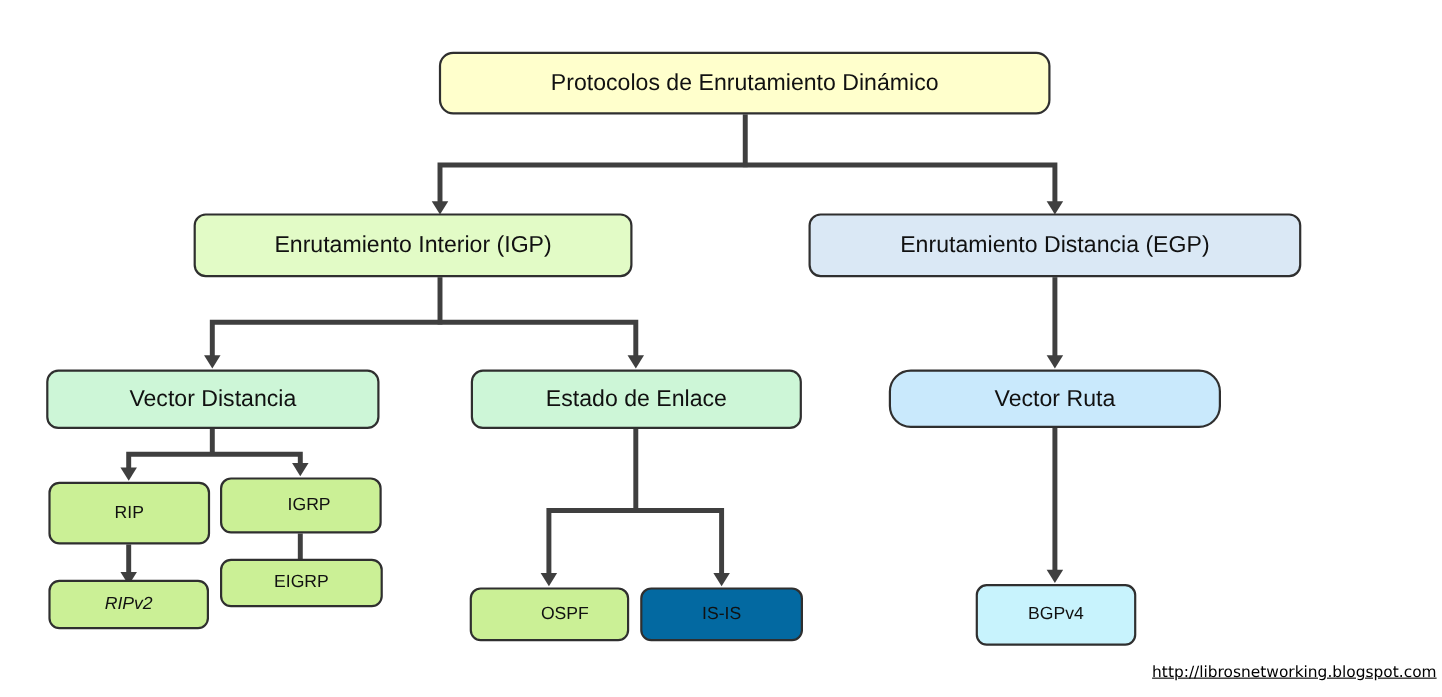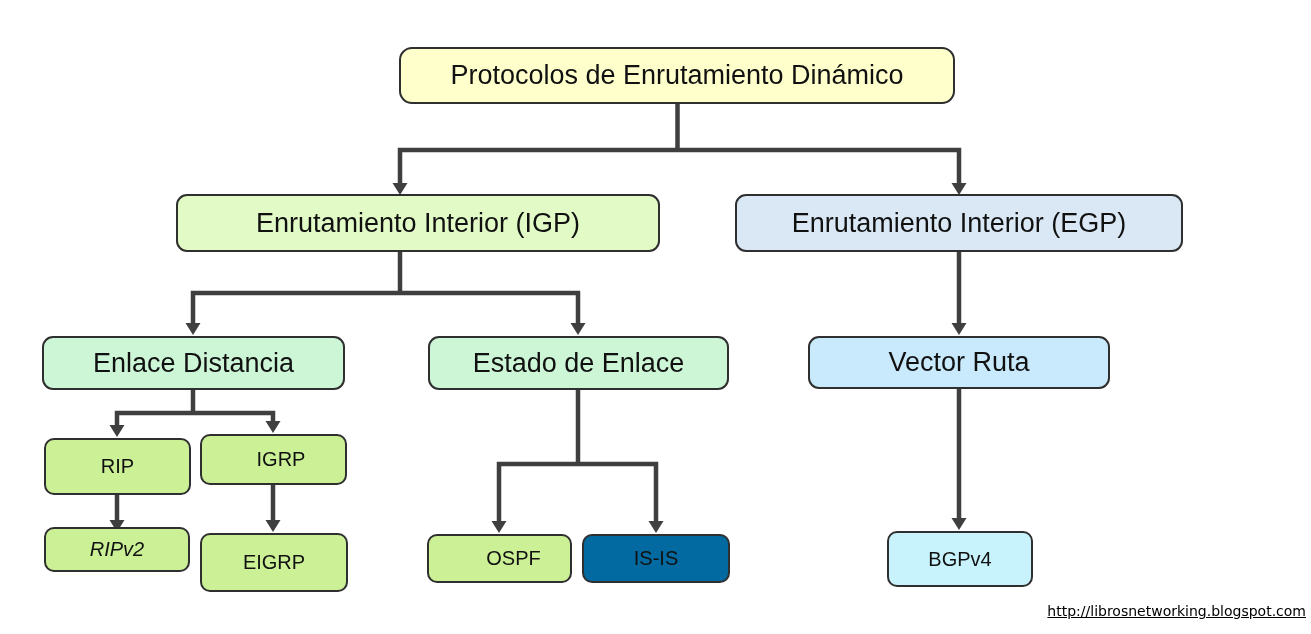--- a/index.html
+++ b/index.html
@@ -15,36 +15,36 @@
     pointer-events:none;
   }
   .connectors path{fill:none;stroke-width:4.5px;}
   .node{
     position:absolute;
     display:flex;align-items:center;justify-content:center;
     border:2px solid #2f2f2f;
     border-radius:11px;
     box-sizing:border-box;
     color:#111111;
-    font-size:27px;
+    font-size:21px;
     text-align:center;
     white-space:nowrap;
   }
-  .node.small{font-size:20px;border-radius:10px;}
+  .node.small{font-size:16px;border-radius:10px;}
   
   .n-root {left:399px;top:47px; width:556px;height:57px;border-radius:13px;}
-  .n-igp  {left:176px;top:194px;width:484px;height:58px;}
+  .n-igp  {left:176px;top:194px;width:399px;height:58px;}
   .n-egp  {left:735px;top:194px;width:448px;height:58px;}
   .n-vd   {left:42px; top:336px;width:303px;height:54px;}
   .n-ee   {left:428px;top:336px;width:301px;height:54px;}
   .n-vr   {left:808px;top:336px;width:302px;height:53px;}
   .n-rip  {left:44px; top:438px;width:147px;height:57px;}
   .n-igrp {left:200px;top:434px;width:147px;height:51px;padding-left:15px;}
   .n-ripv2{left:44px; top:527px;width:146px;height:45px;font-style:italic;}
-  .n-eigrp{left:200px;top:533px;width:148px;height:59px;}
+  .n-eigrp{left:200px;top:508px;width:148px;height:44px;}
   .n-ospf {left:427px;top:534px;width:145px;height:49px;}
   .n-isis {left:582px;top:534px;width:148px;height:49px;}
   .n-bgpv4{left:887px;top:531px;width:146px;height:56px;}
   .footer-link{
     position:absolute;
     right:5px;top:603px;
     font-family:"DejaVu Sans", sans-serif;
     font-size:14px;
     text-decoration:underline;
     cursor:pointer;
@@ -83,27 +83,27 @@
       <polygon points="491.5,521 506.5,521 499,533"></polygon>
       <polygon points="648.5,521 663.5,521 656,533"></polygon>
       <polygon points="951.5,518 966.5,518 959,530"></polygon>
     </g>
   </svg>
 
   <div class="node n-root" style="background-color: rgb(255, 255, 204);">Protocolos de Enrutamiento Dinámico</div>
 
   <div class="node n-igp" style="background-color: rgb(226, 251, 198);">Enrutamiento Interior (IGP)</div>
 
-  <div class="node n-egp" style="background-color: rgb(218, 232, 245);">Enrutamiento Interior (EGP)</div>
+  <div class="node n-egp" style="background-color: rgb(218, 232, 245);">Enrutamiento Distancia (EGP)</div>
 
-  <div class="node n-vd" style="background-color: rgb(205, 246, 215);">Enlace Distancia</div>
+  <div class="node n-vd" style="background-color: rgb(205, 246, 215);">Vector Distancia</div>
 
   <div class="node n-ee" style="background-color: rgb(205, 246, 215);">Estado de Enlace</div>
 
-  <div class="node n-vr" style="background-color: rgb(201, 233, 252);">Vector Ruta</div>
+  <div class="node n-vr" style="background-color: rgb(201, 233, 252); border-radius: 20px;">Vector Ruta</div>
 
   <div class="node small n-rip" style="background-color: rgb(203, 240, 150);">RIP</div>
 
   <div class="node small n-igrp" style="background-color: rgb(203, 240, 150);">IGRP</div>
 
   <div class="node small n-ripv2" style="background-color: rgb(203, 240, 150);">RIPv2</div>
 
   <div class="node small n-eigrp" style="background-color: rgb(203, 240, 150);">EIGRP</div>
 
   <div class="node small n-ospf" style="background-color: rgb(203, 240, 150); padding-left: 28px;">OSPF</div>

